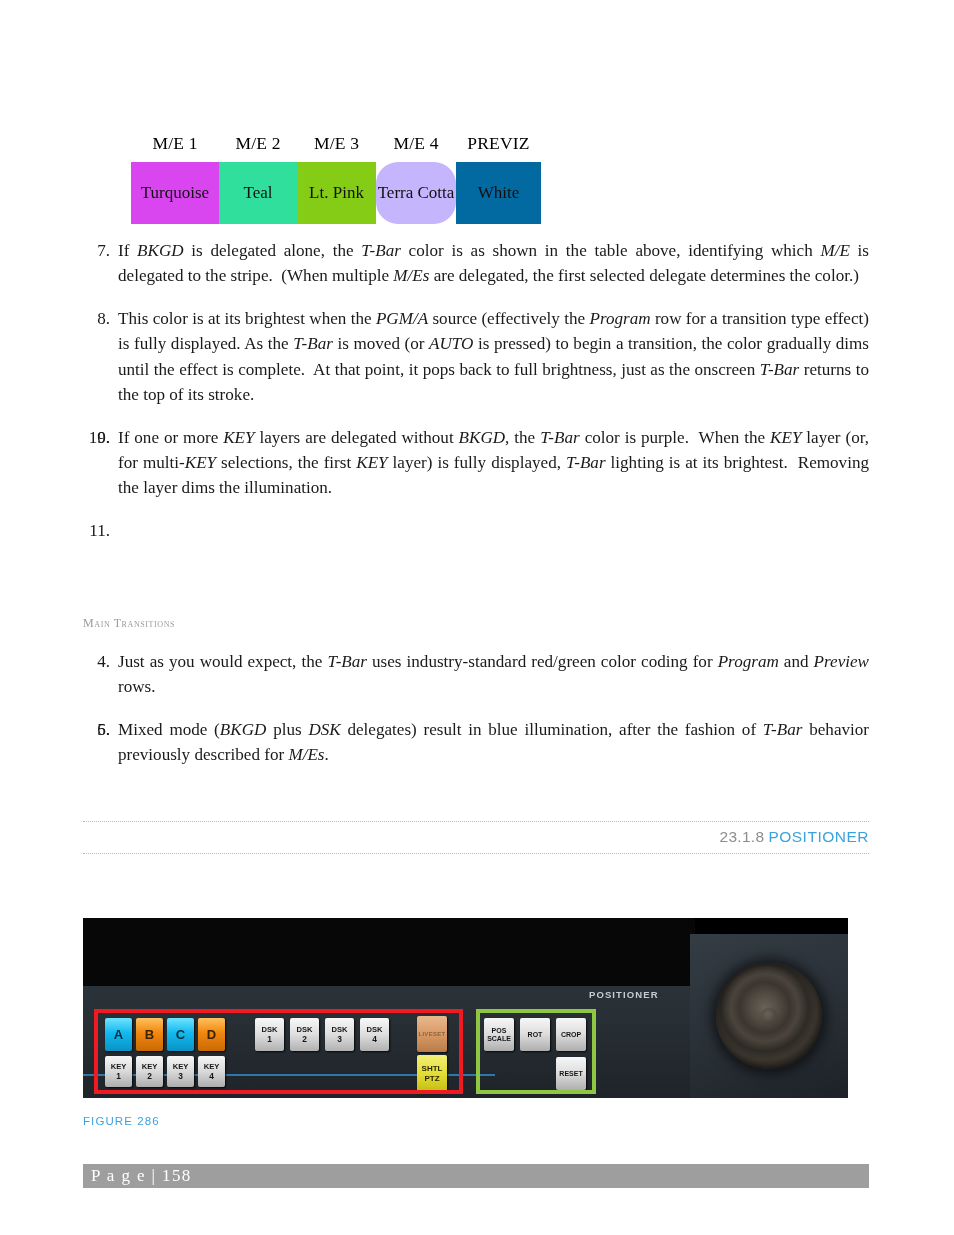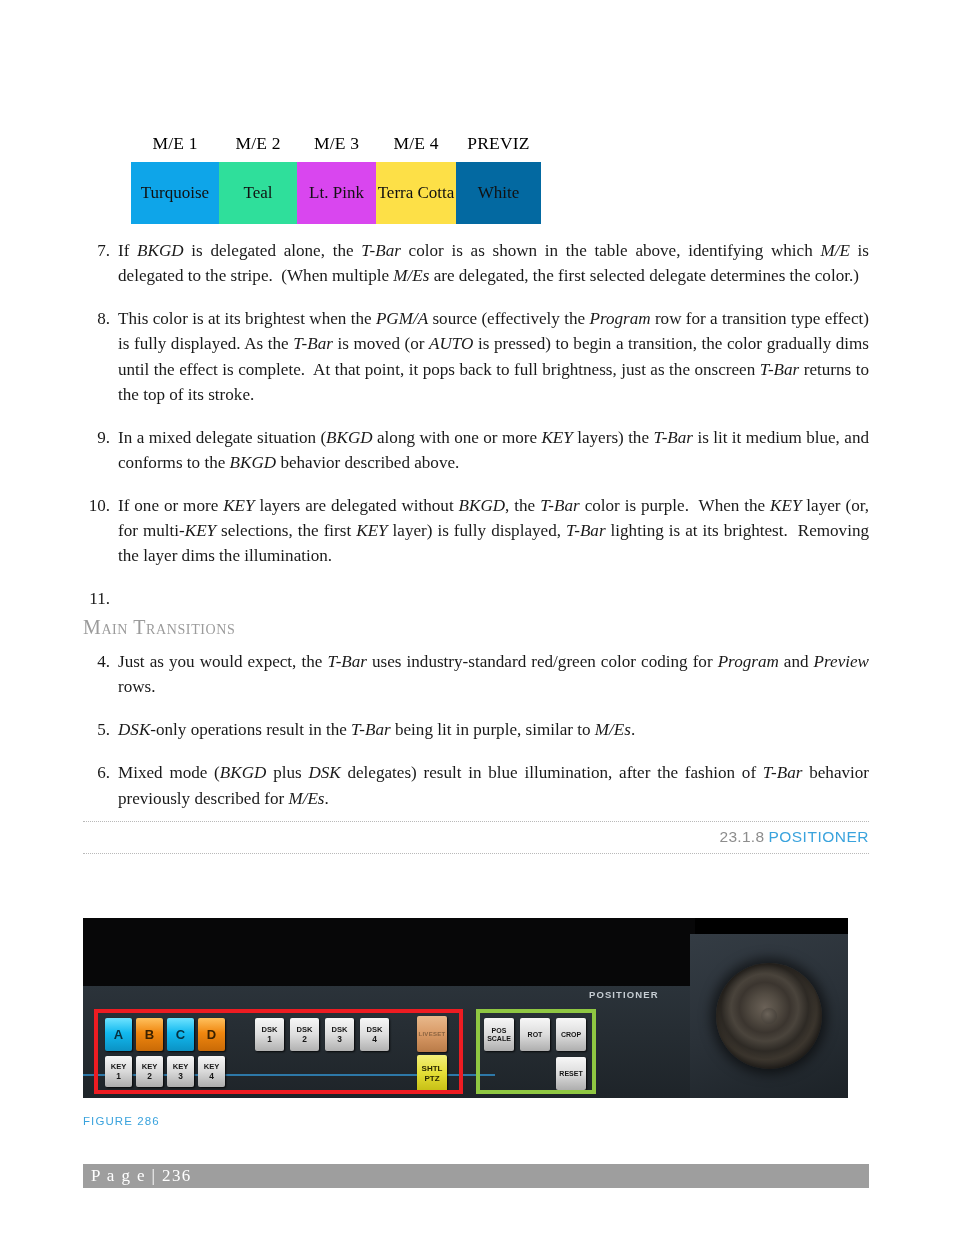--- a/index.html
+++ b/index.html
@@ -81,21 +81,21 @@
     font-size: 17.1px;
     color: #1a1a1a;
   }
   .li i, .li em { font-style: italic; }
 
   
   .subhead {
     position: absolute;
     left: 83px;
     font-variant: small-caps;
-    font-size: 20px;
+    font-size: 12px;
     letter-spacing: 0.6px;
     color: #9b9b9b;
   }
 
   
   .sec-header {
     position: absolute;
     left: 83px;
     width: 786px;
     border-top: 1px dotted #b9b9b9;
@@ -326,43 +326,43 @@
     <table class="tbl">
       <tbody>
           <tr>
         <td class="hdr-cell" style="width:88px">M/E 1</td>
         <td class="hdr-cell" style="width:78px">M/E 2</td>
         <td class="hdr-cell" style="width:79px">M/E 3</td>
         <td class="hdr-cell" style="width:80px">M/E 4</td>
         <td class="hdr-cell" style="width:85px">PREVIZ</td>
       </tr>
       <tr>
-        <td class="swatch-cell" style="background: #0ea5e9;">Turquoise</td>
+        <td class="swatch-cell" style="background: #d946ef;">Turquoise</td>
         <td class="swatch-cell" style="background: rgb(47, 223, 155);">Teal</td>
-        <td class="swatch-cell" style="background: #d946ef;">Lt. Pink</td>
-        <td class="swatch-cell" style="background: #fde047;">Terra Cotta</td>
+        <td class="swatch-cell" style="background: #84cc16;">Lt. Pink</td>
+        <td class="swatch-cell" style="background: #c4b5fd; border-radius: 22px;">Terra Cotta</td>
         <td class="swatch-cell" style="background: #0369a1;">White</td>
       </tr>
     </tbody>
       </table>
   </div>
 
   <div class="list" id="list-one" style="top:222px">
       <div class="li"><span class="num">7.</span><span>If <i>BKGD</i> is delegated alone, the <i>T-Bar</i> color is as shown in the table above, identifying which <i>M/E</i> is delegated to the stripe.&nbsp; (When multiple <i>M/Es</i> are delegated, the first selected delegate determines the color.)</span></div>
       <div class="li"><span class="num">8.</span><span>This color is at its brightest when the <i>PGM/A</i> source (effectively the <i>Program</i> row for a transition type effect) is fully displayed. As the <i>T-Bar</i> is moved (or <i>AUTO</i> is pressed) to begin a transition, the color gradually dims until the effect is complete.&nbsp; At that point, it pops back to full brightness, just as the onscreen <i>T-Bar</i> returns to the top of its stroke.</span></div>
-      <div class="li"><span class="num">9.</span><span>In a mixed delegate situation (<i>BKGD</i> along with one or more <i>KEY</i> layers) the <i>T-Bar</i> is lit it medium blue, and conforms to the <i>BKGD</i> behavior described above.</span></div>
+      <div class="li"><span class="num">9.</span></div>
       <div class="li"><span class="num">10.</span><span>If one or more <i>KEY</i> layers are delegated without <i>BKGD</i>, the <i>T-Bar</i> color is purple.&nbsp; When the <i>KEY</i> layer (or, for multi-<i>KEY</i> selections, the first <i>KEY</i> layer) is fully displayed, <i>T-Bar</i> lighting is at its brightest.&nbsp; Removing the layer dims the illumination.</span></div>
       <div class="li"><span class="num">11.</span></div>
     </div>
 
   <div class="subhead" style="top:600px">Main Transitions</div>
 
   <div class="list" id="list-two" style="top:633px">
       <div class="li"><span class="num">4.</span><span>Just as you would expect, the <i>T-Bar</i> uses industry-standard red/green color coding for <i>Program</i> and <i>Preview</i> rows.</span></div>
-      <div class="li"><span class="num">5.</span><span><i>DSK</i>-only operations result in the <i>T-Bar</i> being lit in purple, similar to <i>M/Es</i>.</span></div>
+      <div class="li"><span class="num">5.</span></div>
       <div class="li"><span class="num">6.</span><span>Mixed mode (<i>BKGD</i> plus <i>DSK</i> delegates) result in blue illumination, after the fashion of <i>T-Bar</i> behavior previously described for <i>M/Es</i>.</span></div>
     </div>
 
   <div class="sec-header" style="top:805px">
     <span class="sec-num">23.1.8</span>
     <span class="sec-title" style="color: rgb(58, 163, 221);">POSITIONER</span>
   </div>
 
 
   <div class="figure">
@@ -445,16 +445,16 @@
         <span>RESET</span>
       </div>
 
     <div class="red-box" style="border-color: rgb(238, 28, 34);"></div>
     <div class="green-box" style="border-color: rgb(143, 199, 66);"></div>
   </div>
 
   <div class="caption">FIGURE 286</div>
 
   <div class="footer-bar">
-    <div class="footer-text">P a g e  |  236</div>
+    <div class="footer-text">P a g e  |  158</div>
   </div>
 
 </div>
 
 </body></html>

